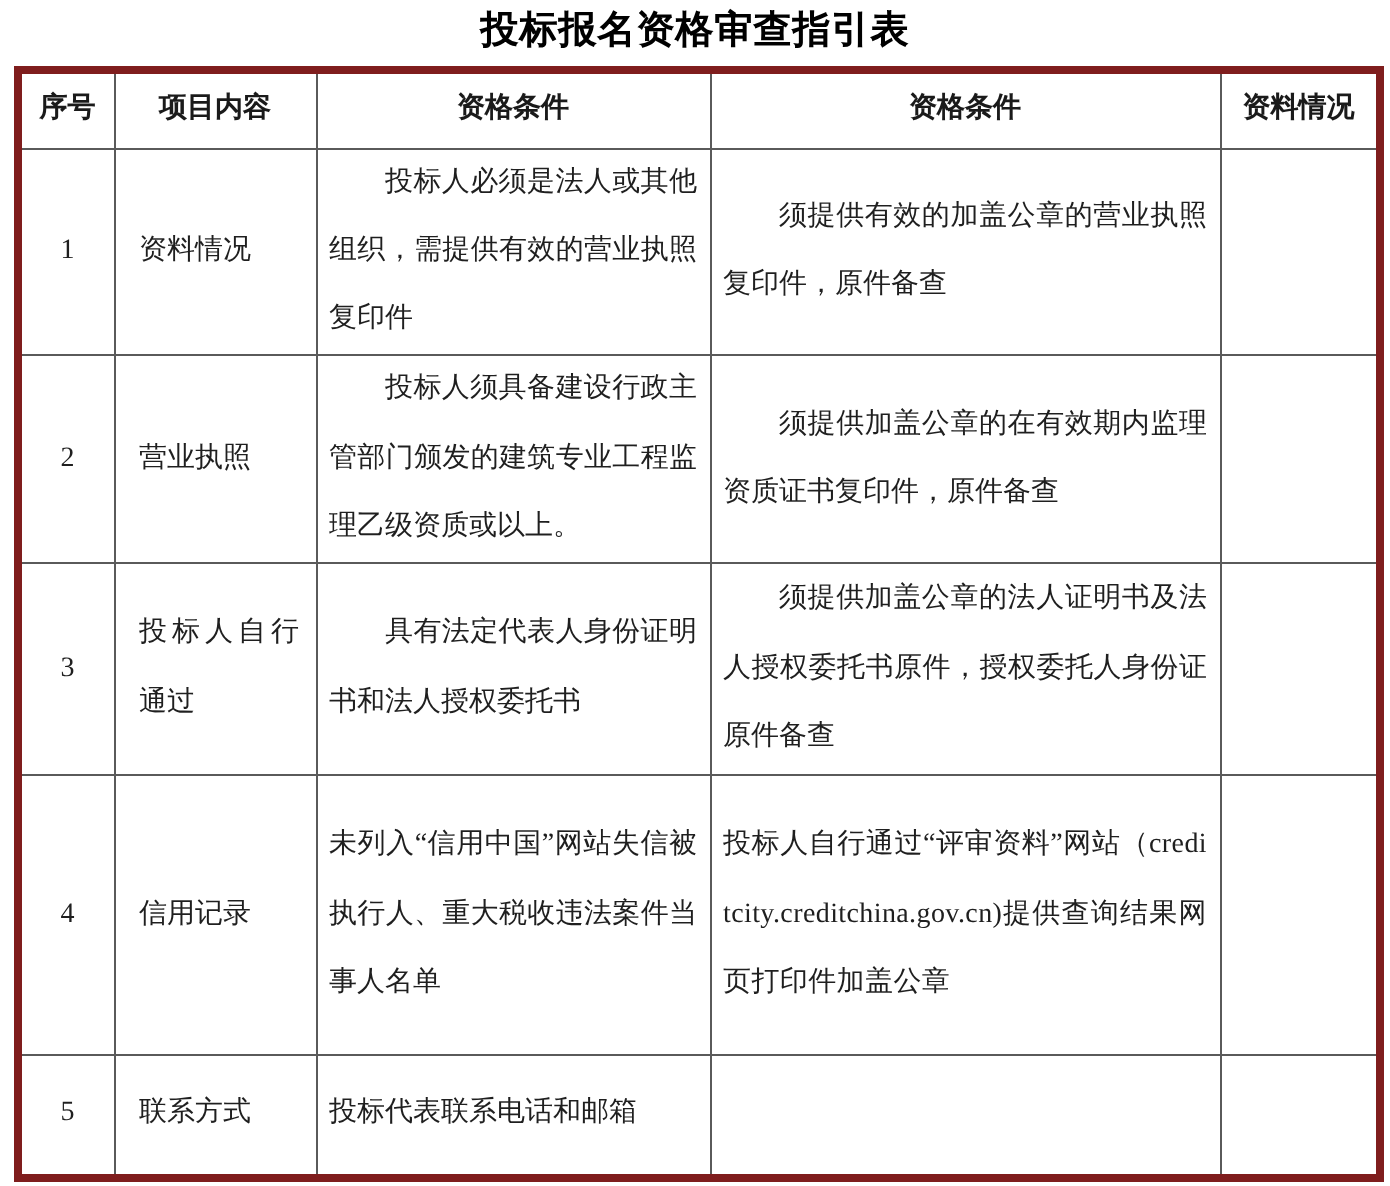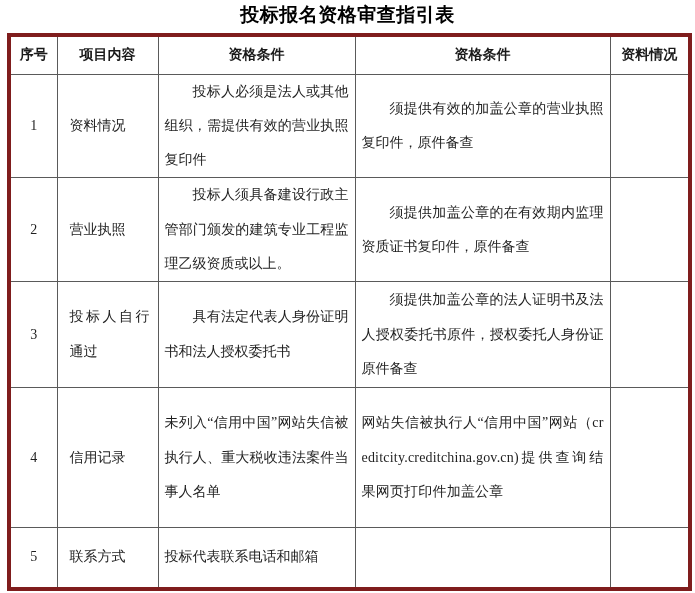--- a/index.html
+++ b/index.html
@@ -99,21 +99,21 @@
       <td class="c-no">3</td>
       <td class="c-item">投标人自行通过</td>
       <td class="c-cond ind">具有法定代表人身份证明书和法人授权委托书</td>
       <td class="c-mat ind">须提供加盖公章的法人证明书及法人授权委托书原件，授权委托人身份证原件备查</td>
       <td class="c-stat"></td>
     </tr>
     <tr class="r4">
       <td class="c-no">4</td>
       <td class="c-item">信用记录</td>
       <td class="c-cond">未列入“信用中国”网站失信被执行人、重大税收违法案件当事人名单</td>
-      <td class="c-mat brk">网站失信被执行人“信用中国”网站（creditcity.creditchina.gov.cn)提供查询结果网页打印件加盖公章</td>
+      <td class="c-mat brk">投标人自行通过“评审资料”网站（creditcity.creditchina.gov.cn)提供查询结果网页打印件加盖公章</td>
       <td class="c-stat"></td>
     </tr>
     <tr class="r5">
       <td class="c-no">5</td>
       <td class="c-item">联系方式</td>
       <td class="c-cond">投标代表联系电话和邮箱</td>
       <td class="c-mat"></td>
       <td class="c-stat"></td>
     </tr>
   </tbody>

